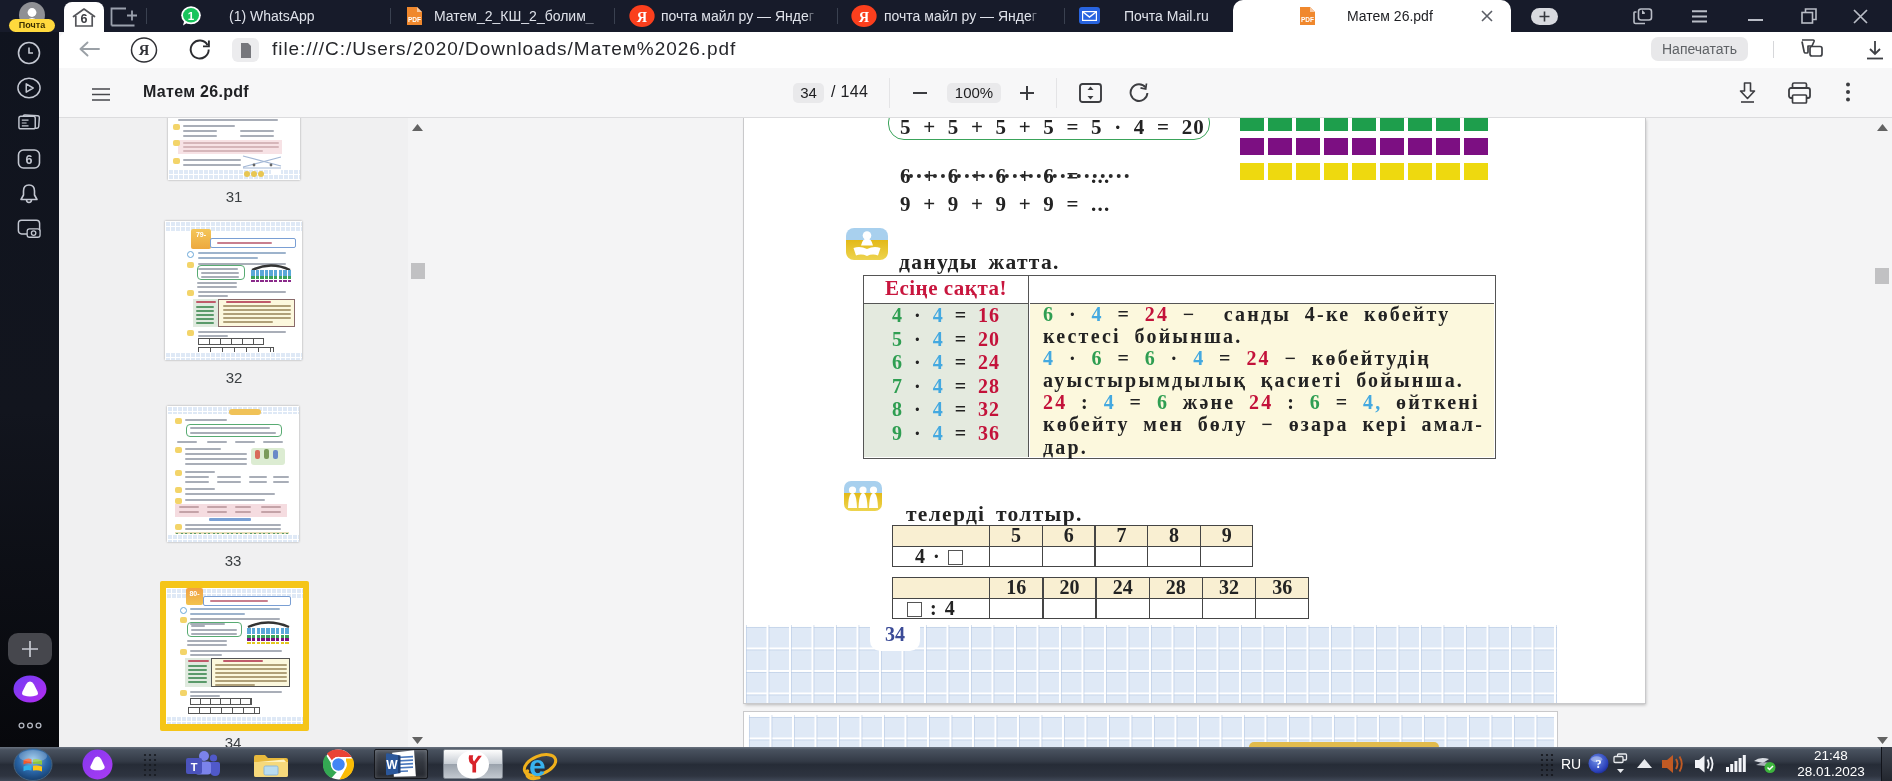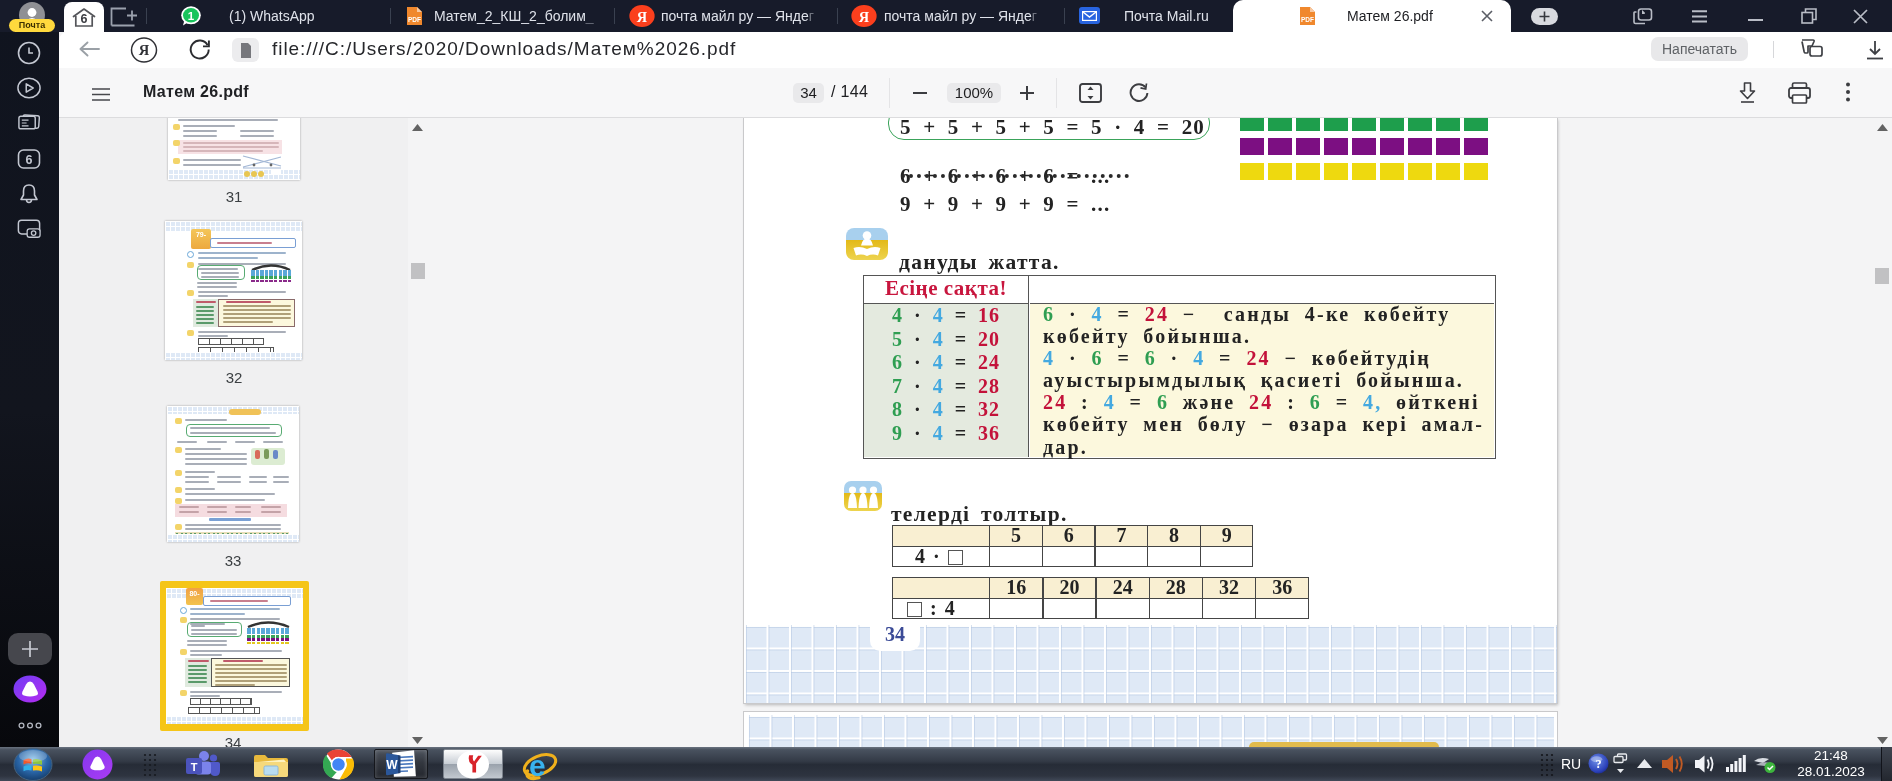--- a/index.html
+++ b/index.html
@@ -19,21 +19,21 @@
 #pdfbar{left:59px;top:68px;width:1833px;height:50px;background:#f7f7f8;border-bottom:1px solid #dcdcde;z-index:10}
 .gbox{background:#e9e9eb;border-radius:5px;color:#1d1d1f}
 
 #content{left:59px;top:118px;width:1833px;height:629px;background:#f4f4f5;overflow:hidden}
 .sqrow{position:absolute;height:17px;width:249px;left:496px}
 #thumbpanel{left:0;top:0;width:349px;height:629px;background:#f0f0f1}
 #thumbscroll{left:349px;top:0;width:20px;height:629px;background:#f4f4f5}
 .thumb{background:#fff;box-shadow:0 0 2px rgba(0,0,0,.35)}
 .tlabel{color:#3c4043;font-size:15px;text-align:center;width:60px}
 
-#page{left:685px;top:0;width:813px;height:585px;background:#fff;box-shadow:0 0 0 1px #c9c9cb, 1px 2px 3px rgba(0,0,0,.25)}
+#page{left:685px;top:0;width:901px;height:585px;background:#fff;box-shadow:0 0 0 1px #c9c9cb, 1px 2px 3px rgba(0,0,0,.25)}
 #page2{left:685px;top:594px;width:813px;height:35px;background:#fff;box-shadow:0 0 0 1px #c9c9cb}
 #vscroll{left:1813px;top:0;width:20px;height:629px;background:#f4f4f5}
 
 .tb{font-family:"Liberation Serif",serif;font-weight:bold;color:#232323}
 .grn{color:#2f9e52}.blu{color:#44a9e0}.red{color:#c3123a}
 
 .gtbl{display:grid;background:#454545;gap:1.4px;border:1.4px solid #454545}
 .gtbl>div{background:#fff;font-family:"Liberation Serif",serif;font-weight:bold;font-size:20px;color:#232323;text-align:center;line-height:19.5px}
 .gtbl>.hc{background:#f9efd2}
 .bx{display:inline-block;width:15px;height:15px;border:1.5px solid #555;vertical-align:-2px;background:#fff}
@@ -291,21 +291,21 @@
       <div class="abs tb" style="left:0;top:28px;width:164px;font-size:20px;line-height:23.6px;text-align:center;letter-spacing:1px;word-spacing:5px">
         <div><span class="grn">4</span> · <span class="blu">4</span> = <span class="red">16</span></div>
         <div><span class="grn">5</span> · <span class="blu">4</span> = <span class="red">20</span></div>
         <div><span class="grn">6</span> · <span class="blu">4</span> = <span class="red">24</span></div>
         <div><span class="grn">7</span> · <span class="blu">4</span> = <span class="red">28</span></div>
         <div><span class="grn">8</span> · <span class="blu">4</span> = <span class="red">32</span></div>
         <div><span class="grn">9</span> · <span class="blu">4</span> = <span class="red">36</span></div>
       </div>
       <div class="abs tb" style="left:179px;top:27px;width:470px;font-size:20px;line-height:22.1px;letter-spacing:2.2px;word-spacing:6.5px;white-space:nowrap">
         <div><span class="grn">6</span> · <span class="blu">4</span> = <span class="red">24</span> −&nbsp; санды 4-ке көбейту</div>
-        <div>көбейту бойынша.</div>
+        <div>кестесі бойынша.</div>
         <div><span class="blu">4</span> · <span class="grn">6</span> = <span class="grn">6</span> · <span class="blu">4</span> = <span class="red">24</span> − көбейтудің</div>
         <div>ауыстырымдылық қасиеті бойынша.</div>
         <div><span class="red">24</span> : <span class="blu">4</span> = <span class="grn">6</span> және <span class="red">24</span> : <span class="grn">6</span> = <span class="blu">4</span><span class="blu">,</span> өйткені</div>
         <div>көбейту мен бөлу − өзара кері амал-</div>
         <div>дар.</div>
       </div>
     </div>
 
     <svg class="abs" style="left:100px;top:363px" width="38" height="30" viewBox="0 0 38 30">
         <defs>
@@ -319,21 +319,21 @@
         <rect width="38" height="30" rx="7" fill="url(#ic2)"></rect>
         <g fill="#fff">
           <circle cx="8.5" cy="9" r="3.6"></circle>
           <path d="M8.5 12 Q12.5 12 13 27 L4 27 Q4.5 12 8.5 12Z"></path>
           <circle cx="19" cy="9" r="3.6"></circle>
           <path d="M19 12 Q23 12 23.5 27 L14.5 27 Q15 12 19 12Z"></path>
           <circle cx="29.5" cy="9" r="3.6"></circle>
           <path d="M29.5 12 Q33.5 12 34 27 L25 27 Q25.5 12 29.5 12Z"></path>
         </g>
       </svg>
-    <div class="abs tb" style="left:147px;top:384px;font-size:21.5px;letter-spacing:1.3px;word-spacing:4px">телерді толтыр.</div>
+    <div class="abs tb" style="left:162px;top:384px;font-size:21.5px;letter-spacing:1.3px;word-spacing:4px">телерді толтыр.</div>
 
     <div class="gtbl abs" style="left:148px;top:407px;grid-template-columns:96px repeat(5,51.3px);grid-template-rows:19.5px 19.5px">
       <div class="hc"></div>
         <div class="hc">5</div>
         <div class="hc">6</div>
         <div class="hc">7</div>
         <div class="hc">8</div>
         <div class="hc">9</div>
       <div class="bc" style="text-align:left;padding-left:22px;word-spacing:3px">4 · <span class="bx"></span></div>
         <div class="bc"></div>

